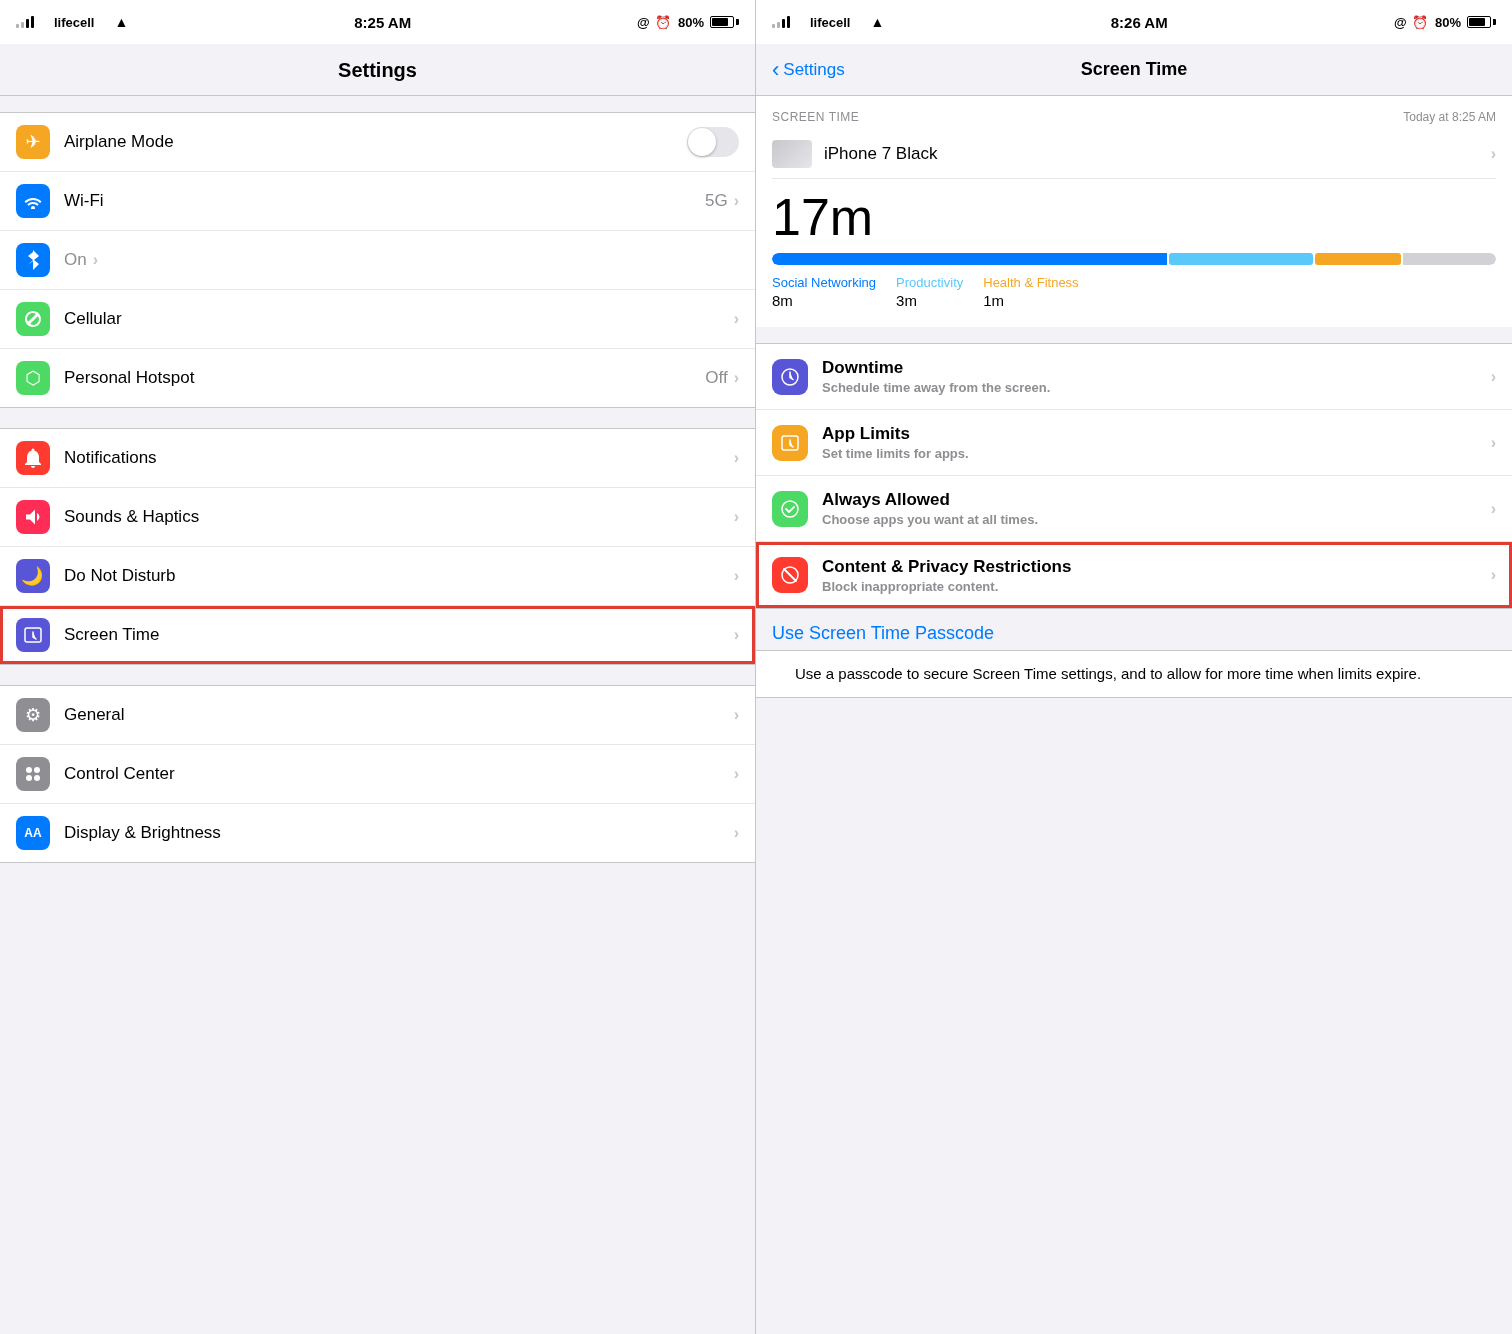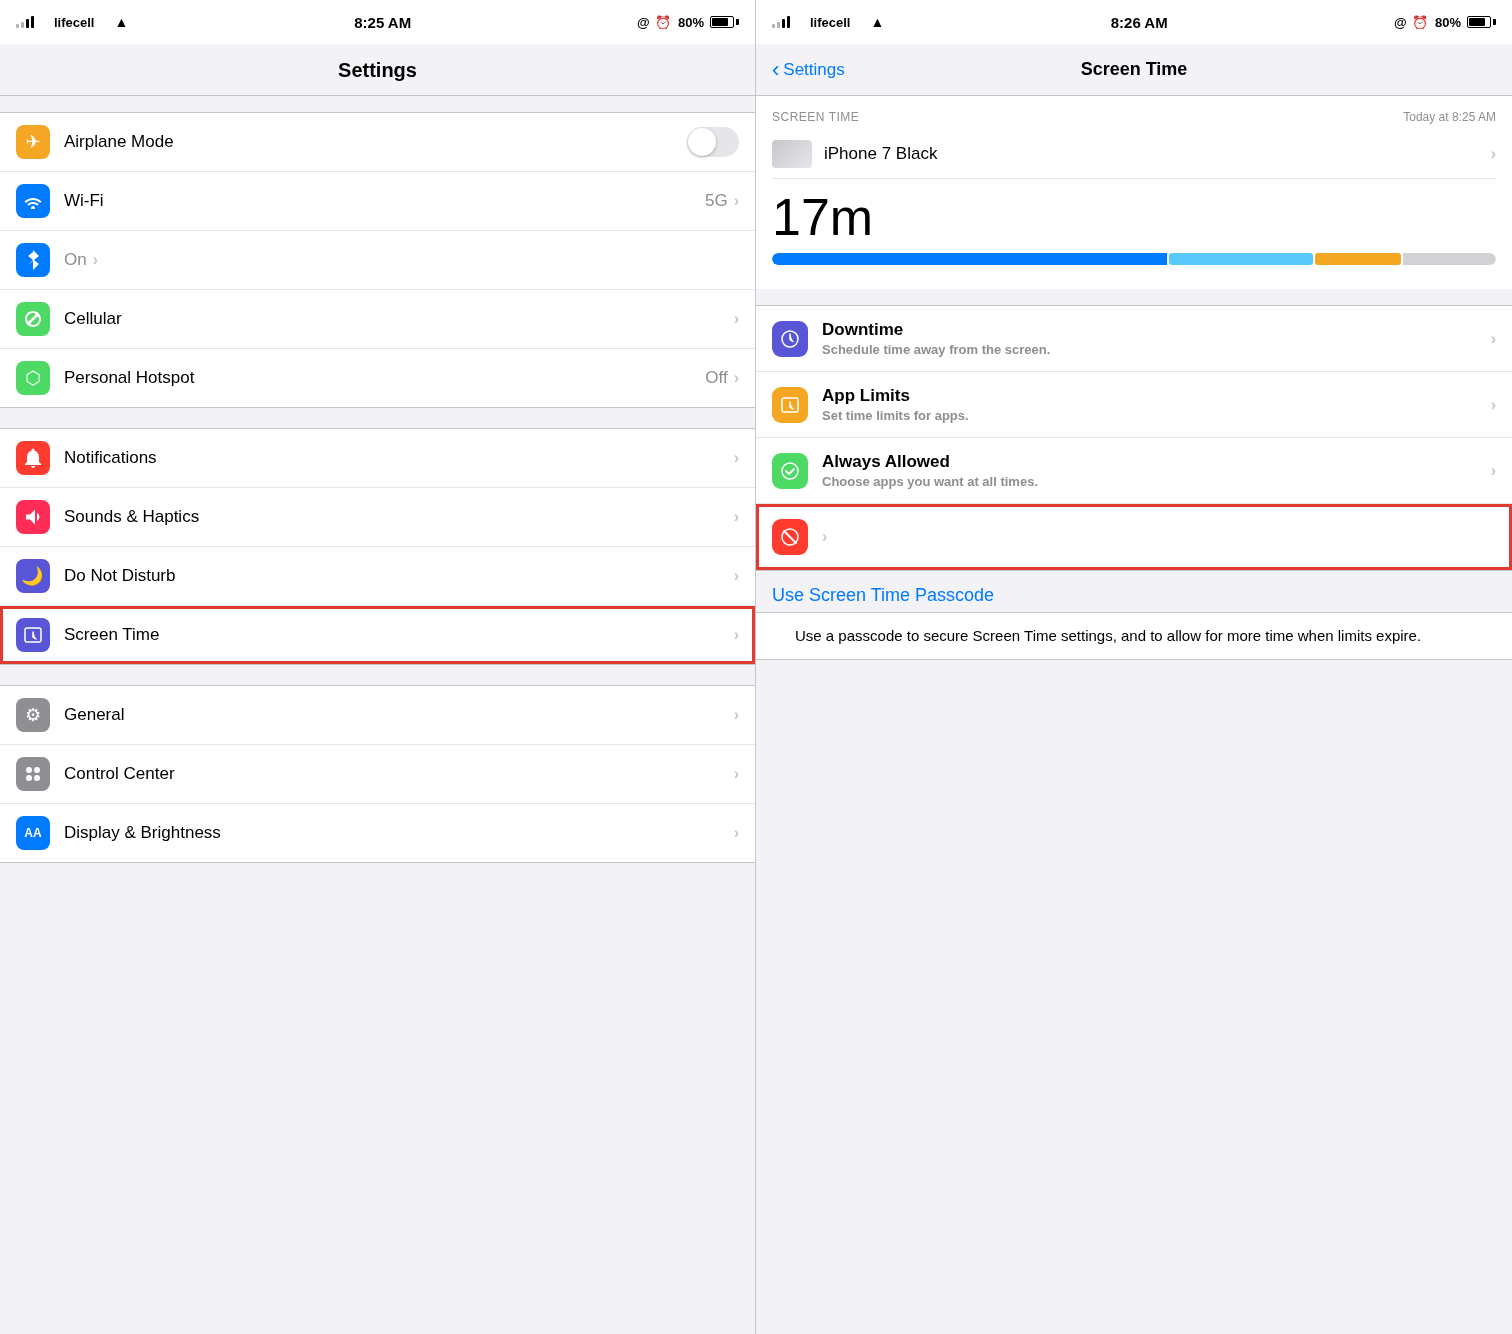--- a/index.html
+++ b/index.html
@@ -562,20 +562,34 @@
 
       <div class="st-big-time">17m</div>
 
       <div class="usage-bar">
         <div class="bar-segment" style="background:#007aff; width:55%; border-radius:6px 0 0 6px;"></div>
         <div class="bar-segment" style="background:#5ac8fa; width:20%;"></div>
         <div class="bar-segment" style="background:#f5a623; width:12%;"></div>
         <div class="bar-segment" style="background:#d1d1d6; width:13%; border-radius:0 6px 6px 0;"></div>
       </div>
 
+      <div class="usage-legend">
+        <div class="legend-item">
+          <span class="legend-label" style="color:#007aff;">Social Networking</span>
+          <span class="legend-value">8m</span>
+        </div>
+        <div class="legend-item">
+          <span class="legend-label" style="color:#5ac8fa;">Productivity</span>
+          <span class="legend-value">3m</span>
+        </div>
+        <div class="legend-item">
+          <span class="legend-label" style="color:#f5a623;">Health &amp; Fitness</span>
+          <span class="legend-value">1m</span>
+        </div>
+      </div>
     </div>
 
     <div class="st-menu">
 
       <div class="st-row">
         <div class="st-row-icon" style="background:#5856d6;">
           <svg width="20" height="20" viewBox="0 0 20 20" fill="white">
               <circle cx="10" cy="10" r="8" fill="none" stroke="white" stroke-width="1.5"></circle>
               <path d="M10 5v5.5l3 2" stroke="white" stroke-width="1.5" stroke-linecap="round"></path>
             </svg>
@@ -615,20 +629,24 @@
         <span class="chevron">›</span>
       </div>
 
       <div class="st-row content-privacy-row">
         <div class="st-row-icon" style="background:#ff3b30;">
           <svg width="20" height="20" viewBox="0 0 20 20" fill="white">
               <circle cx="10" cy="10" r="8" fill="none" stroke="white" stroke-width="1.5"></circle>
               <line x1="4" y1="4" x2="16" y2="16" stroke="white" stroke-width="1.8" stroke-linecap="round"></line>
             </svg>
         </div>
+        <div class="st-row-text">
+          <div class="st-row-title">Content &amp; Privacy Restrictions</div>
+          <div class="st-row-subtitle">Block inappropriate content.</div>
+        </div>
         <span class="chevron">›</span>
       </div>
     </div>
 
     <div class="passcode-section">
       <span class="passcode-link">Use Screen Time Passcode</span>
     </div>
     <div class="passcode-desc-box">
       <p class="passcode-desc-text">Use a passcode to secure Screen Time settings, and to allow for more time when limits expire.</p>
     </div>

